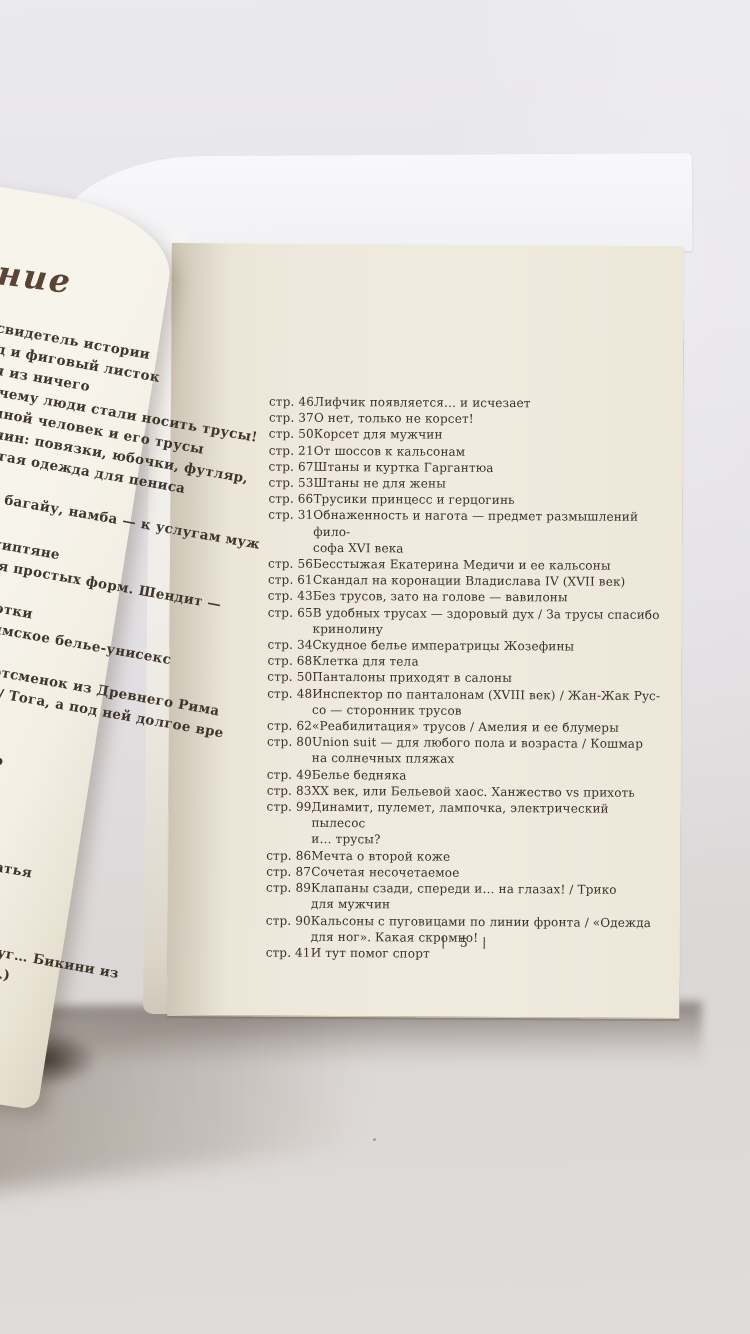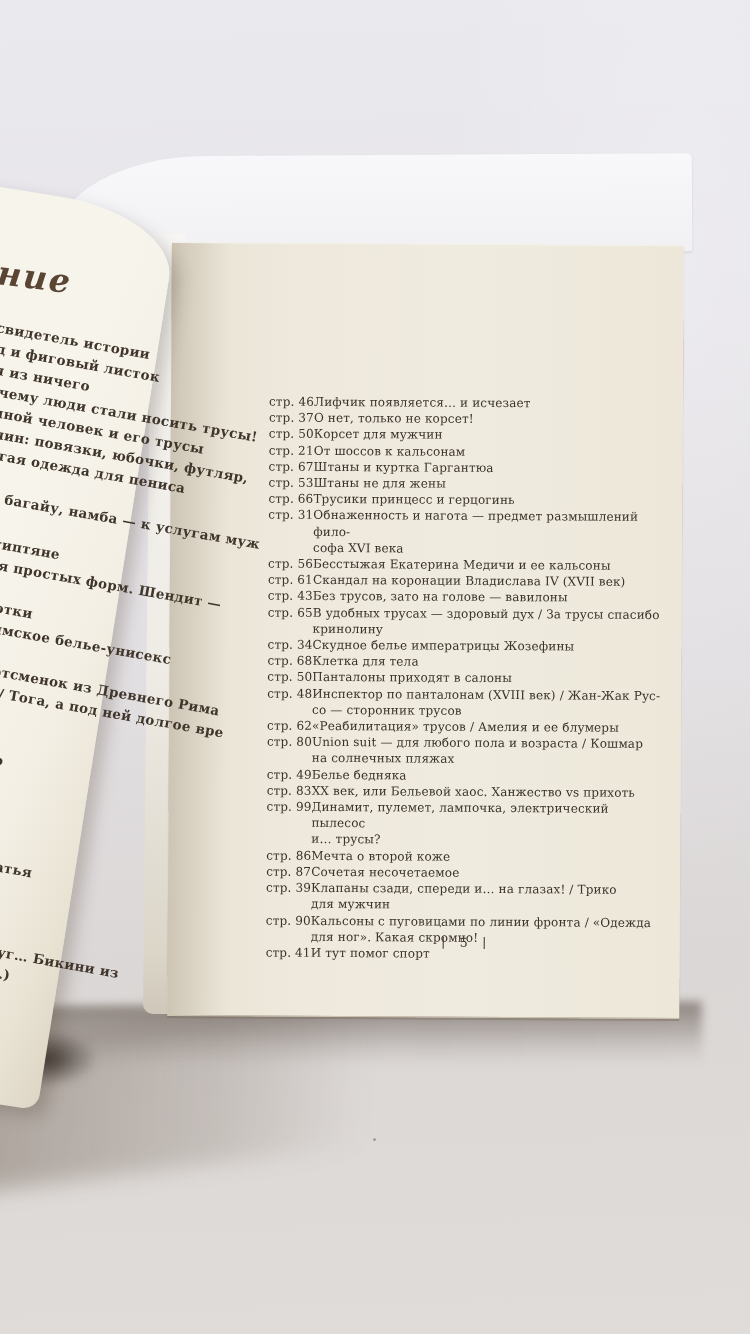--- a/index.html
+++ b/index.html
@@ -217,21 +217,21 @@
           <div>Мечта о второй коже</div>
         </div>
       </div>
       <div class="toc-row">
         <div class="toc-num">стр. 87</div>
         <div class="toc-titles">
           <div>Сочетая несочетаемое</div>
         </div>
       </div>
       <div class="toc-row">
-        <div class="toc-num">стр. 39</div>
+        <div class="toc-num">стр. 89</div>
         <div class="toc-titles">
           <div>Клапаны сзади, спереди и… на глазах! / Трико</div>
           <div>для мужчин</div>
         </div>
       </div>
       <div class="toc-row">
         <div class="toc-num">стр. 90</div>
         <div class="toc-titles">
           <div>Кальсоны с пуговицами по линии фронта / «Одежда</div>
           <div>для ног». Какая скромно!</div>

